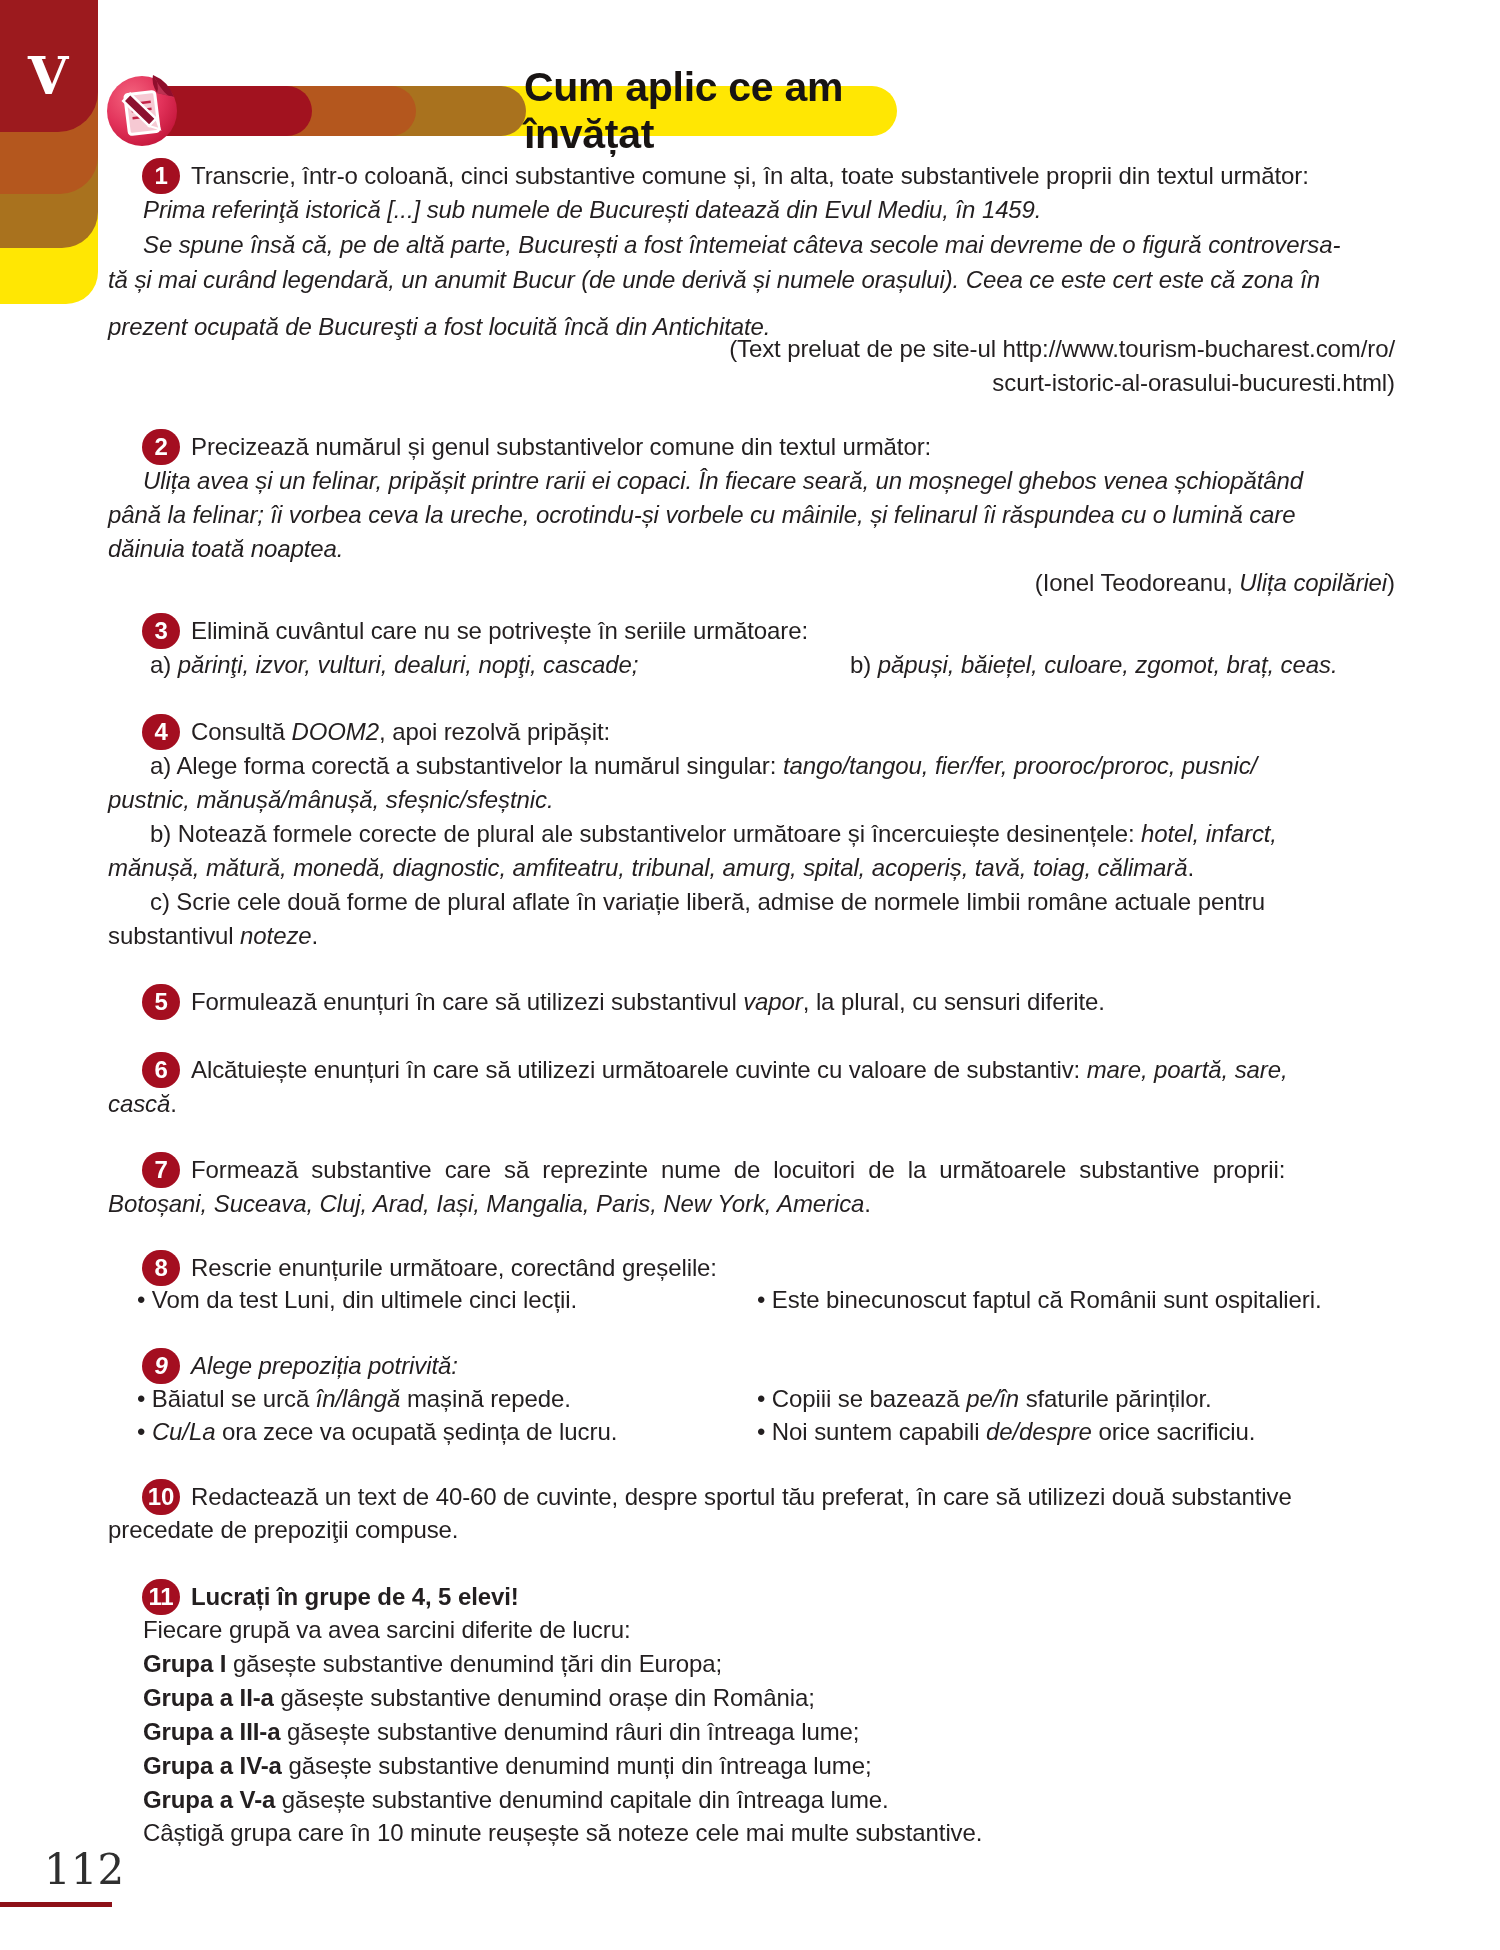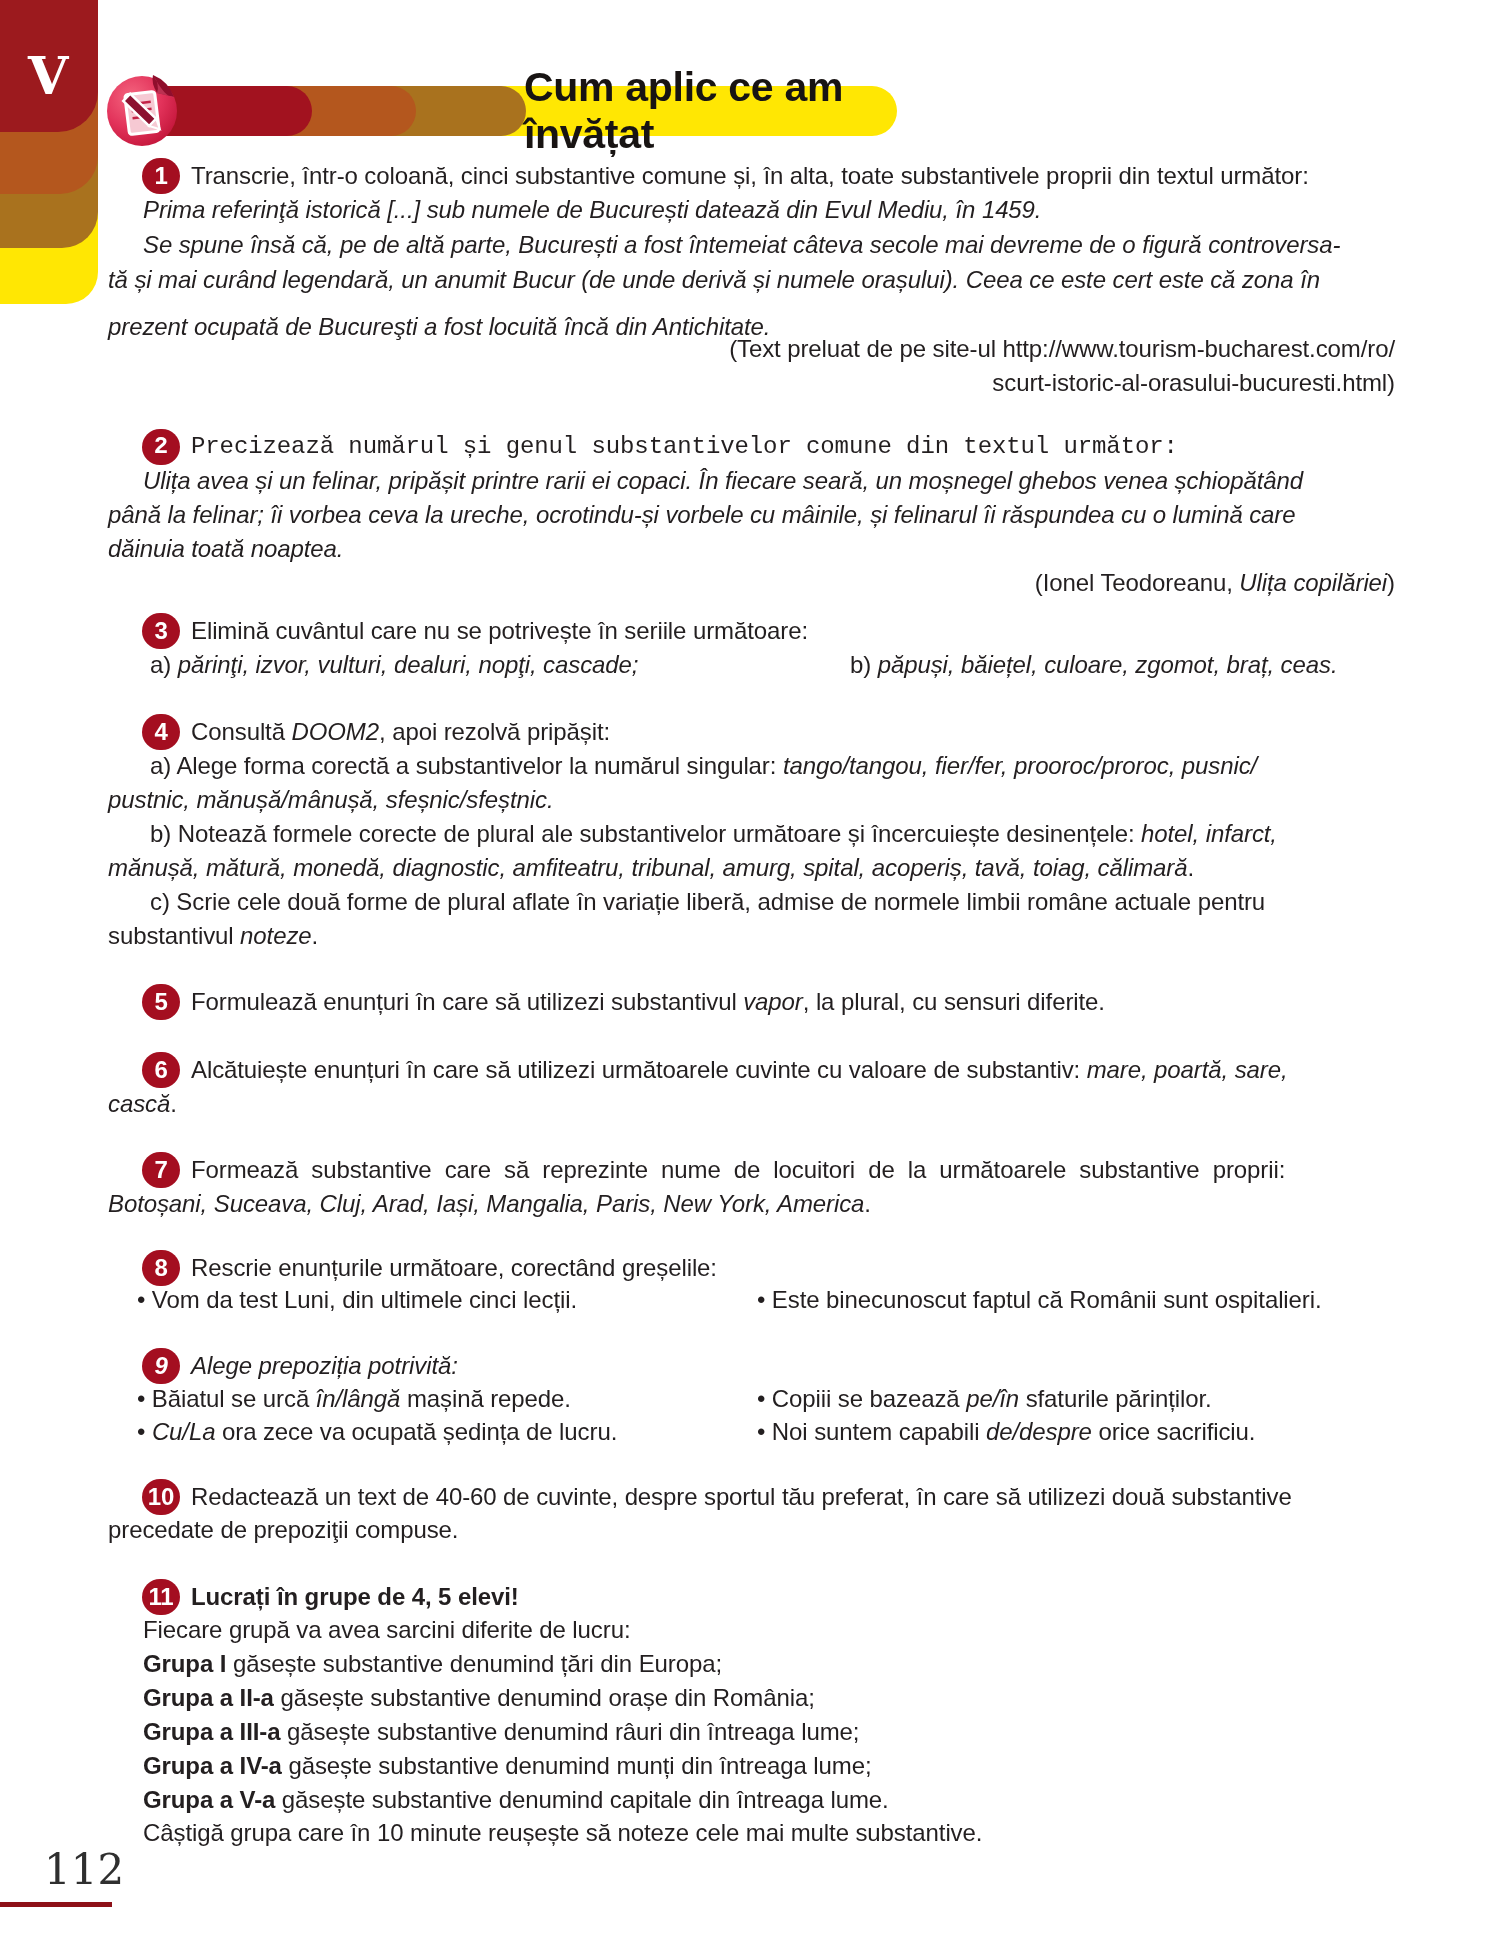--- a/index.html
+++ b/index.html
@@ -92,21 +92,21 @@
 </div>
 
 <div id="page">
     <div class="line" style="top: 158px; left: 142px;"><span class="badge">1</span><span class="s-r">Transcrie, într-o coloană, cinci substantive comune și, în alta, toate substantivele proprii din textul următor:</span></div>
     <div class="line" style="top: 192px; left: 143px;"><span class="s-i">Prima referinţă istorică [...] sub numele de București datează din Evul Mediu, în 1459.</span></div>
     <div class="line" style="top: 227px; left: 143px;"><span class="s-i">Se spune însă că, pe de altă parte, București a fost întemeiat câteva secole mai devreme de o figură controversa-</span></div>
     <div class="line" style="top: 262px; left: 108px;"><span class="s-i">tă și mai curând legendară, un anumit Bucur (de unde derivă și numele orașului). Ceea ce este cert este că zona în</span></div>
     <div class="line" style="top: 297px; left: 108px; margin-top: 12px;"><span class="s-i">prezent ocupată de Bucureşti a fost locuită încă din Antichitate.</span></div>
     <div class="line right" style="top: 331px; right: 105px;"><span class="s-r">(Text preluat de pe site-ul http://www.tourism-bucharest.com/ro/</span></div>
     <div class="line right" style="top: 365px; right: 105px;"><span class="s-r">scurt-istoric-al-orasului-bucuresti.html)</span></div>
-    <div class="line" style="top: 429px; left: 142px; font-family: Liberation Mono, monospace;"><span class="badge">2</span><span class="s-r">Precizează numărul și genul substantivelor comune din textul următor:</span></div>
+    <div class="line" style="top: 429px; left: 142px;"><span class="badge">2</span><span class="s-r">Precizează numărul și genul substantivelor comune din textul următor:</span></div>
     <div class="line" style="top: 463px; left: 143px;"><span class="s-i">Ulița avea și un felinar, pripășit printre rarii ei copaci. În fiecare seară, un moșnegel ghebos venea șchiopătând</span></div>
     <div class="line" style="top: 497px; left: 108px;"><span class="s-i">până la felinar; îi vorbea ceva la ureche, ocrotindu-și vorbele cu mâinile, și felinarul îi răspundea cu o lumină care</span></div>
     <div class="line" style="top: 531px; left: 108px;"><span class="s-i">dăinuia toată noaptea.</span></div>
     <div class="line right" style="top: 565px; right: 105px;"><span class="s-r">(Ionel Teodoreanu, </span><span class="s-i">Ulița copilăriei</span><span class="s-r">)</span></div>
     <div class="line" style="top: 613px; left: 142px;"><span class="badge">3</span><span class="s-r">Elimină cuvântul care nu se potrivește în seriile următoare:</span></div>
     <div class="line" style="top: 647px; left: 150px;"><span class="s-r">a) </span><span class="s-i">părinţi, izvor, vulturi, dealuri, nopţi, cascade;</span></div>
     <div class="line" style="top: 647px; left: 850px;"><span class="s-r">b) </span><span class="s-i">păpuși, băiețel, culoare, zgomot, braț, ceas.</span></div>
     <div class="line" style="top: 714px; left: 142px;"><span class="badge">4</span><span class="s-r">Consultă </span><span class="s-i">DOOM2</span><span class="s-r">, apoi rezolvă pripășit:</span></div>
     <div class="line" style="top: 748px; left: 150px;"><span class="s-r">a) Alege forma corectă a substantivelor la numărul singular: </span><span class="s-i">tango/tangou, fier/fer, prooroc/proroc, pusnic/</span></div>
     <div class="line" style="top: 782px; left: 108px;"><span class="s-i">pustnic, mănușă/mânușă, sfeșnic/sfeștnic.</span></div>

